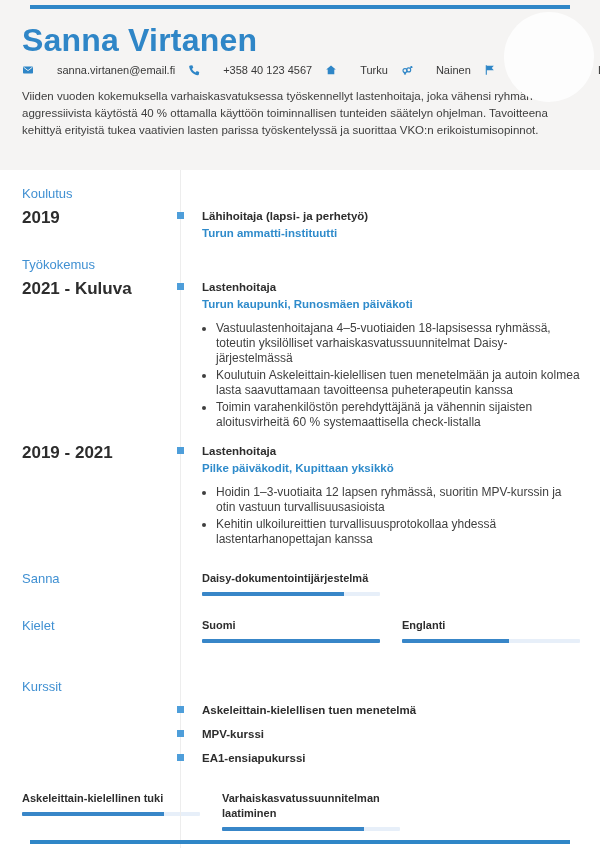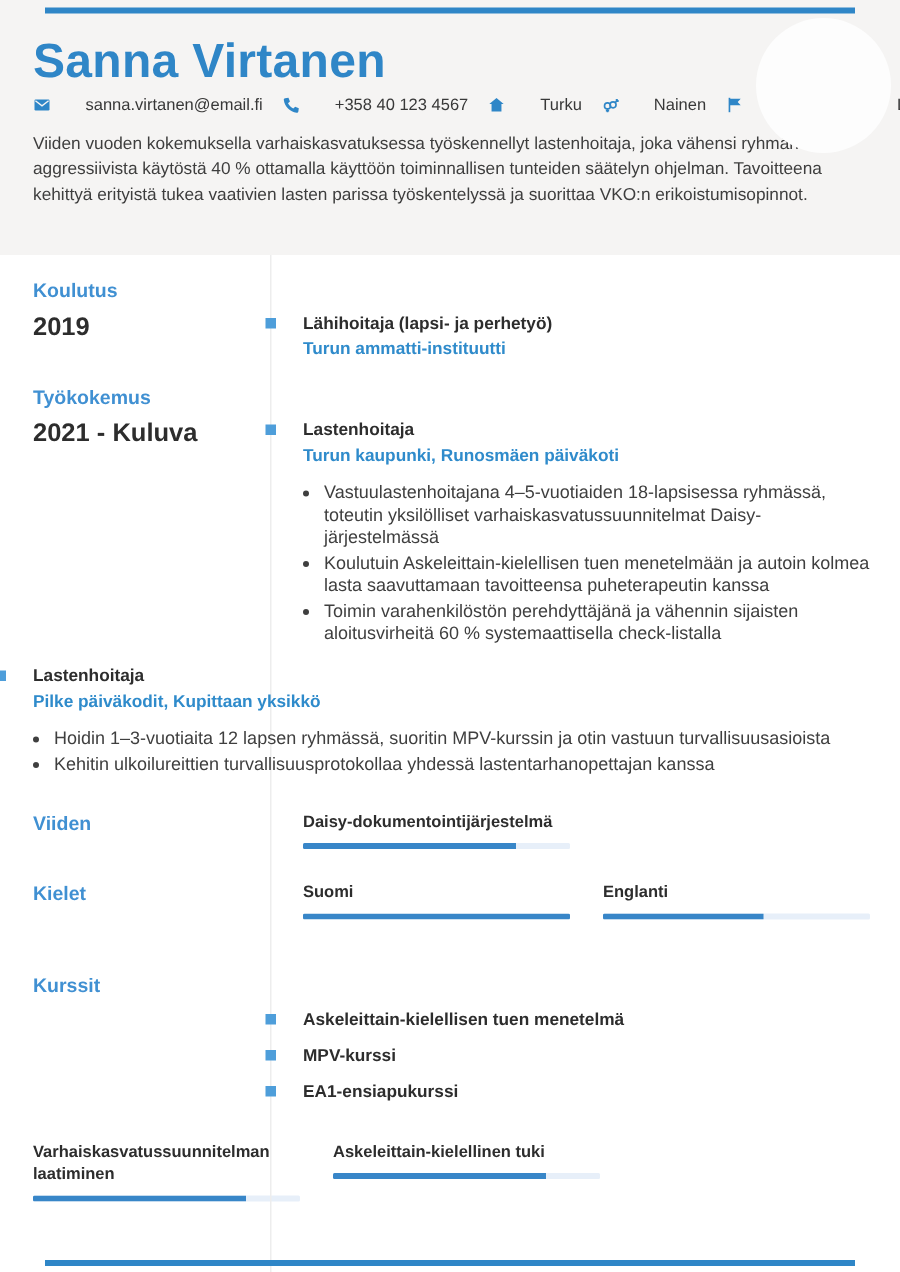--- a/index.html
+++ b/index.html
@@ -23,21 +23,21 @@
   .cicon{display:inline-flex;width:31px;height:12px;}
   .cicon svg{display:block;}
   .summary{margin:12px 0 0;font-size:11.5px;line-height:17px;color:#3e3e3e;max-width:560px;}
 
   
   .content{position:relative;height:678px;padding-top:16px;}
   .vline{position:absolute;left:180px;top:0;bottom:0;width:1px;background:var(--divider,#ededed);}
   .row{display:flex;align-items:flex-start;}
   .lcell{flex:0 0 180px;width:180px;padding-left:22px;}
   .rcell{flex:1;padding-left:22px;padding-right:20px;}
-  h2.sechead{margin:0;font-size:13px;line-height:16px;font-weight:bold;color:var(--heading,#4090d2);}
+  h2.sechead{margin:0;font-size:13px;line-height:16px;font-weight:normal;color:var(--heading,#4090d2);}
   .date{font-size:17px;line-height:15px;font-weight:bold;color:#2d2d2d;padding-top:1px;}
   .entry{position:relative;}
   .marker-sq{position:absolute;left:-25px;top:3px;width:7px;height:7px;background:var(--marker,#4e9eda);}
   .etitle{font-size:11.5px;line-height:15px;font-weight:bold;color:#2d2d2d;}
   .esub{font-size:11.5px;line-height:15px;font-weight:bold;color:var(--link,#2f8bcb);margin-top:2px;}
   ul.bullets{margin:9px 0 0;padding:0 0 0 14px;}
   ul.bullets li{font-size:12px;line-height:15px;color:#3f3f3f;margin-bottom:2px;}
 
   .sec-koulutus .entry-row{margin-top:7px;}
   .sec-tyokokemus{margin-top:16px;}
@@ -171,38 +171,41 @@
             <ul class="bullets">
               <li>Vastuulastenhoitajana 4–5-vuotiaiden 18-lapsisessa ryhmässä, toteutin yksilölliset varhaiskasvatussuunnitelmat Daisy-järjestelmässä</li>
               <li>Koulutuin Askeleittain-kielellisen tuen menetelmään ja autoin kolmea lasta saavuttamaan tavoitteensa puheterapeutin kanssa</li>
               <li>Toimin varahenkilöstön perehdyttäjänä ja vähennin sijaisten aloitusvirheitä 60 % systemaattisella check-listalla</li>
             </ul>
           </div>
         </div>
       </div>
 
       <div class="row entry-row second">
+        <div class="lcell">
+            <div class="date">2019 - 2021</div>
+          </div>
         <div class="rcell">
           <div class="entry">
             <span class="marker-sq"></span>
             <div class="etitle">Lastenhoitaja</div>
             <div class="esub">Pilke päiväkodit, Kupittaan yksikkö</div>
             <ul class="bullets">
               <li>Hoidin 1–3-vuotiaita 12 lapsen ryhmässä, suoritin MPV-kurssin ja otin vastuun turvallisuusasioista</li>
               <li>Kehitin ulkoilureittien turvallisuusprotokollaa yhdessä lastentarhanopettajan kanssa</li>
             </ul>
           </div>
         </div>
       </div>
     </section>
 
     <section class="skill-row">
       <div class="row">
         <div class="lcell">
-            <h2 class="sechead">Viiden</h2>
+            <h2 class="sechead">Sanna</h2>
           </div>
         <div class="rcell">
           <div class="skills">
             <div class="skill">
               <div class="sklabel">Daisy-dokumentointijärjestelmä</div>
               <div class="track">
                   <div class="fill" style="width: 80%;"></div>
                 </div>
             </div>
           </div>
@@ -258,27 +261,27 @@
           </div>
         </div>
       </div>
     </section>
 
     <section class="sec-ammattitaidot">
       <div class="row">
         <div class="rcell">
           <div class="skills">
             <div class="skill">
+              <div class="sklabel">Askeleittain-kielellinen tuki</div>
+              <div class="track">
+                  <div class="fill" style="width: 80%;"></div>
+                </div>
+            </div>
+            <div class="skill">
               <div class="sklabel">Varhaiskasvatussuunnitelman laatiminen</div>
-              <div class="track">
-                  <div class="fill" style="width: 80%;"></div>
-                </div>
-            </div>
-            <div class="skill">
-              <div class="sklabel">Askeleittain-kielellinen tuki</div>
               <div class="track">
                   <div class="fill" style="width: 80%;"></div>
                 </div>
             </div>
           </div>
         </div>
       </div>
     </section>
   </div>
 

